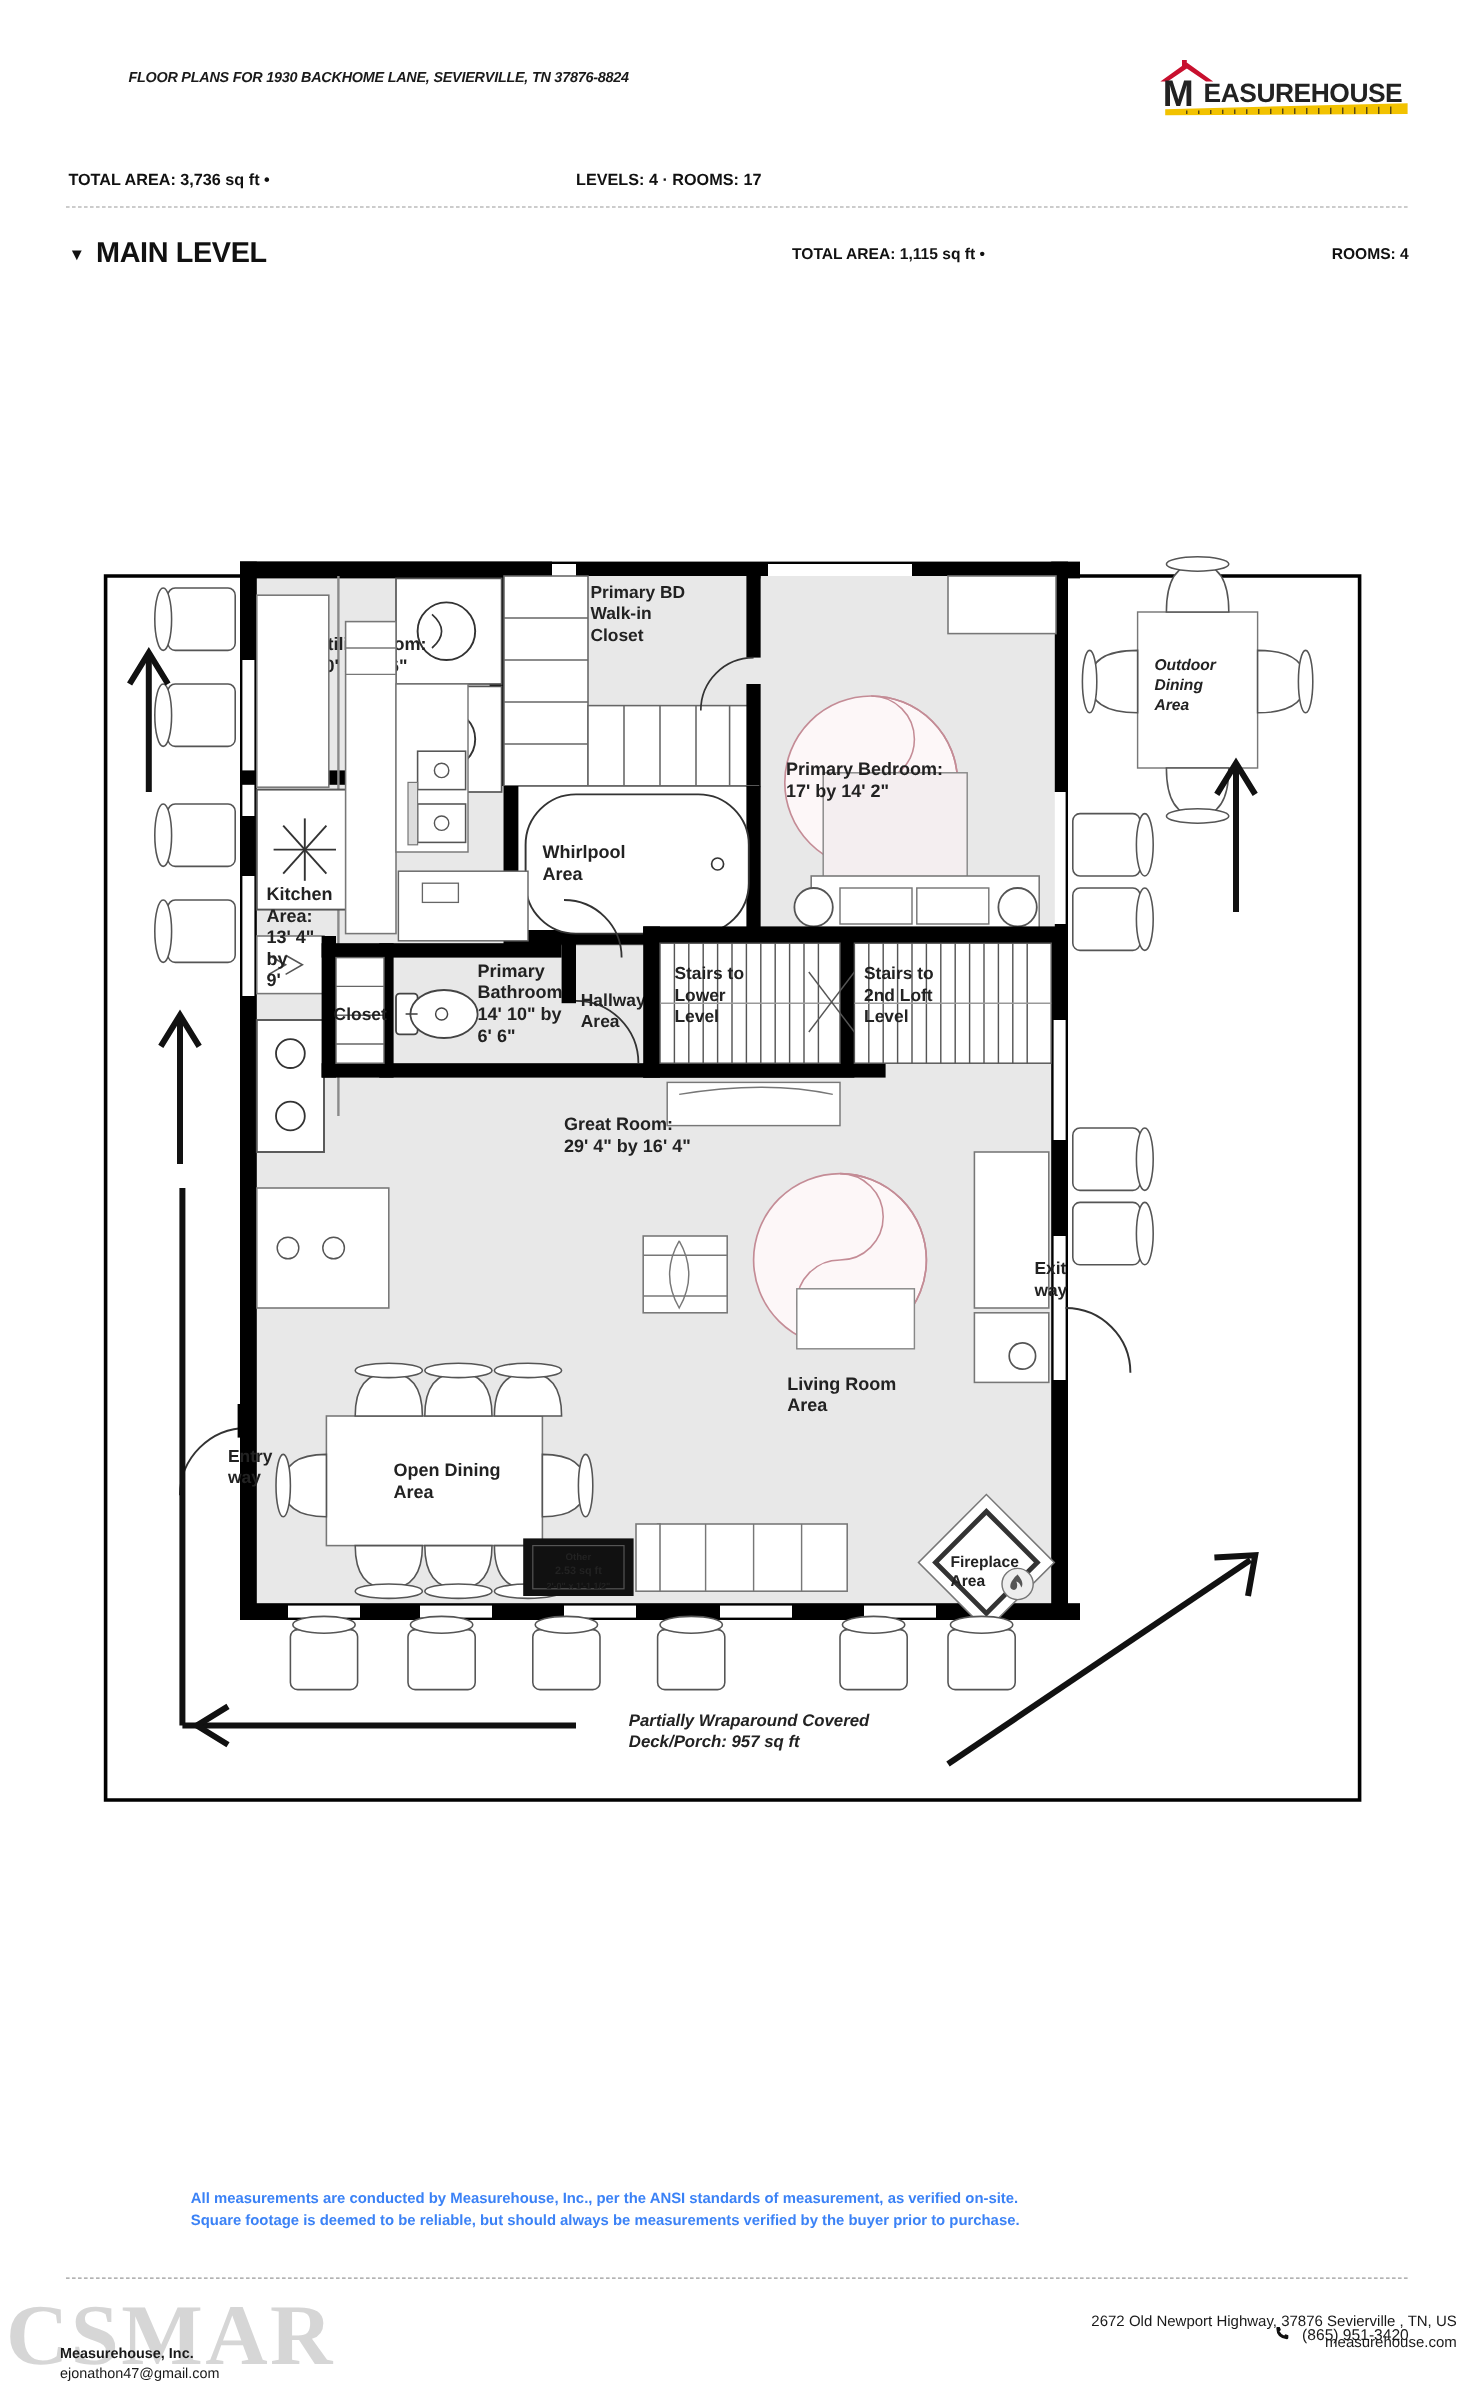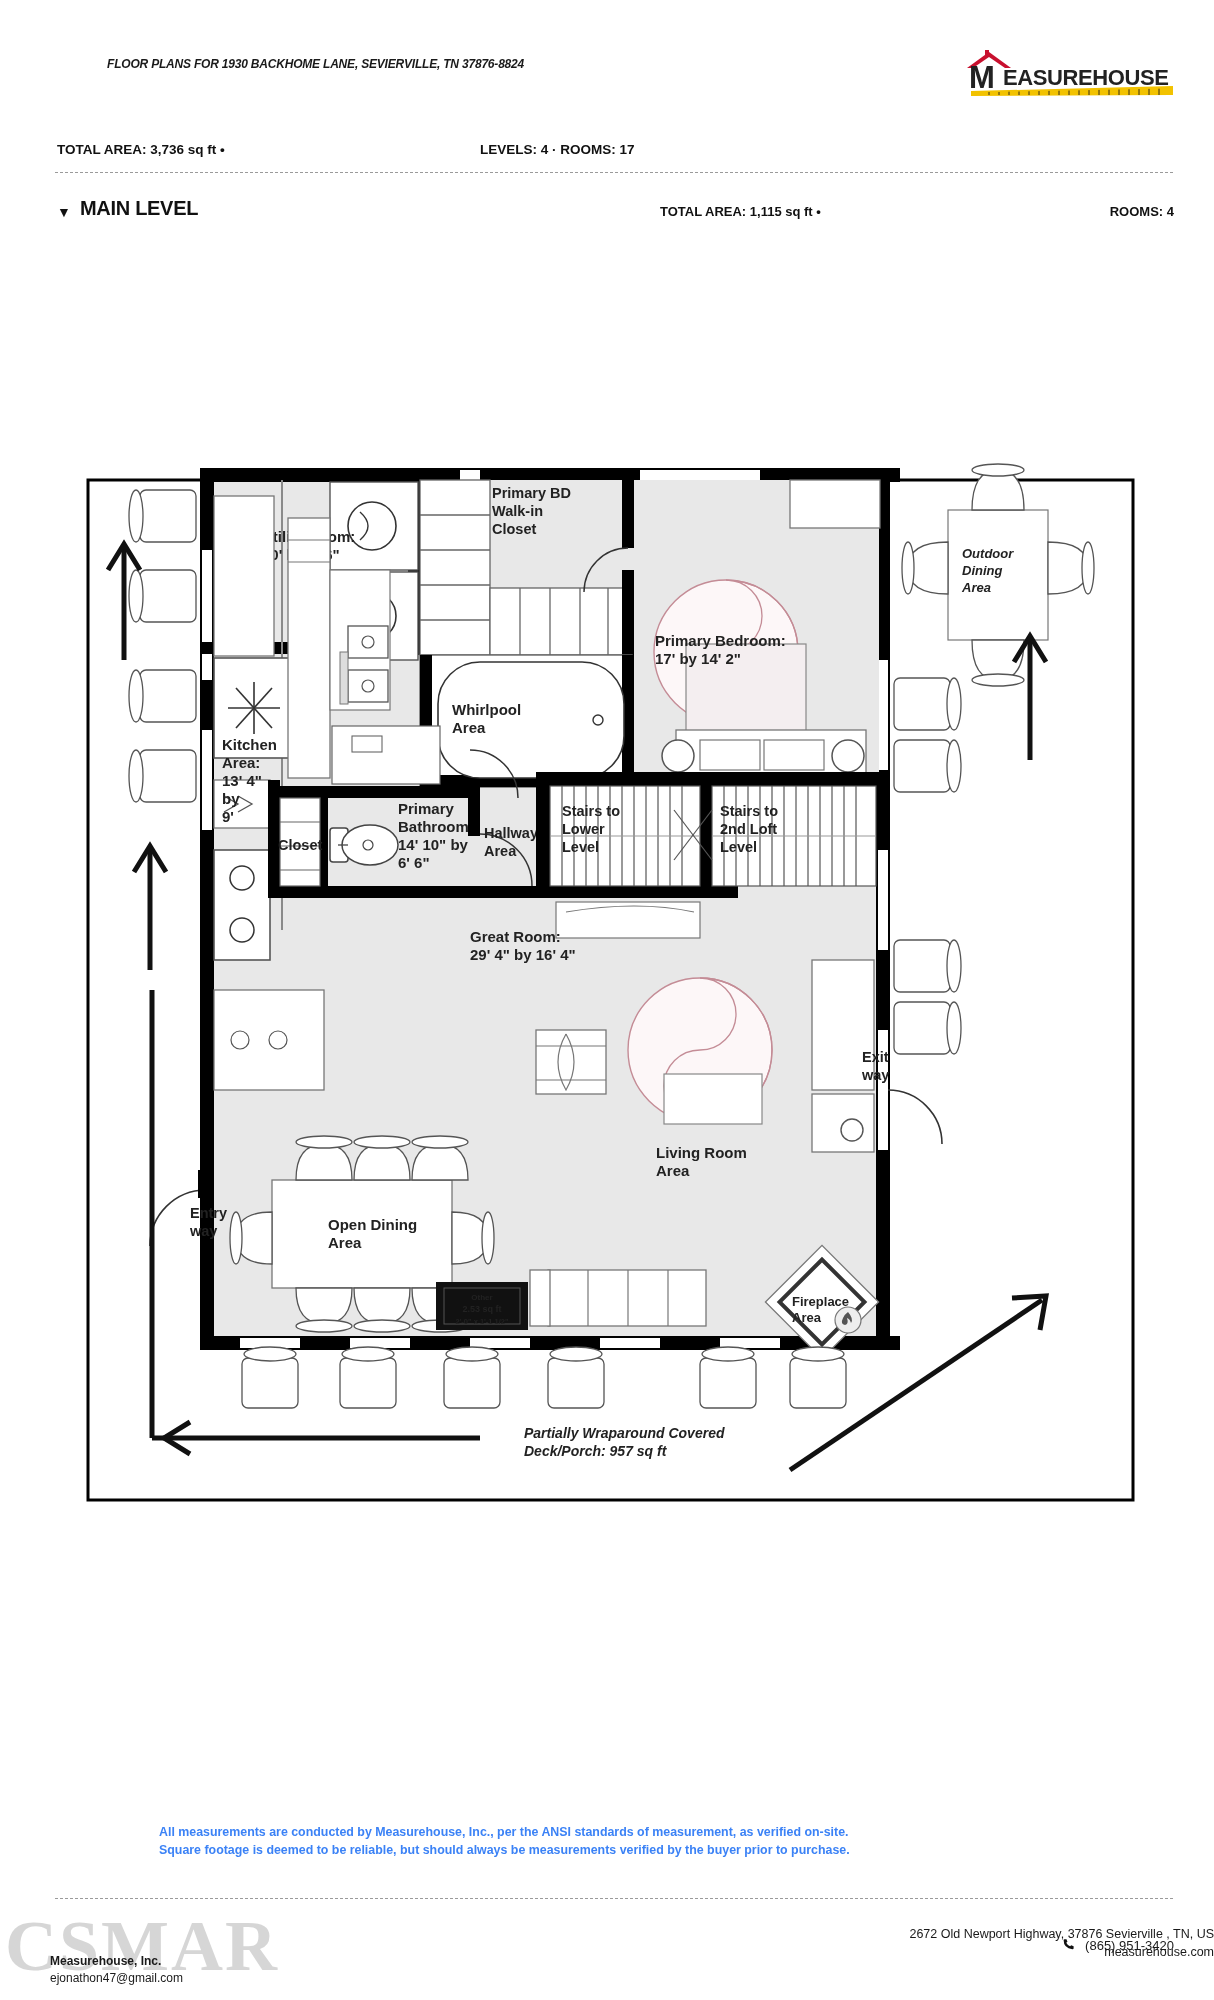--- a/index.html
+++ b/index.html
@@ -29,21 +29,21 @@
   .submitted b { font-weight: bold; }
   .submitted .mail { font-size: 14.5px; }
 
   .stat-total { position: absolute; left: 57px; top: 142px; font-size: 13.5px; font-weight: bold; white-space: nowrap; }
   .stat-levels { position: absolute; left: 480px; top: 142px; font-size: 13.5px; font-weight: bold; white-space: nowrap; }
 
   .dash-1 { position: absolute; left: 55px; top: 172px; width: 1118px; border-top: 1.5px dashed #9a9a9a; }
 
   
   .lvl-caret { position: absolute; left: 57px; top: 204px; font-size: 14px; color:#111; }
-  .lvl-name  { position: absolute; left: 80px; top: 197px; font-size: 20px; font-weight: bold; letter-spacing: -0.3px; }
+  .lvl-name  { position: absolute; left: 80px; top: 197px; font-size: 24px; font-weight: bold; letter-spacing: -0.3px; }
   .lvl-area  { position: absolute; left: 660px; top: 204px; font-size: 13px; font-weight: bold; white-space: nowrap; }
   .lvl-rooms { position: absolute; right: 40px; top: 204px; font-size: 13px; font-weight: bold; white-space: nowrap; }
 
   
   .plan { position: absolute; left: 0; top: 430px; width: 1214px; height: 1180px; }
   .plan svg { display: block; }
 
   
   .disclaimer {
     position: absolute; left: 159px; top: 1824px; width: 940px;

